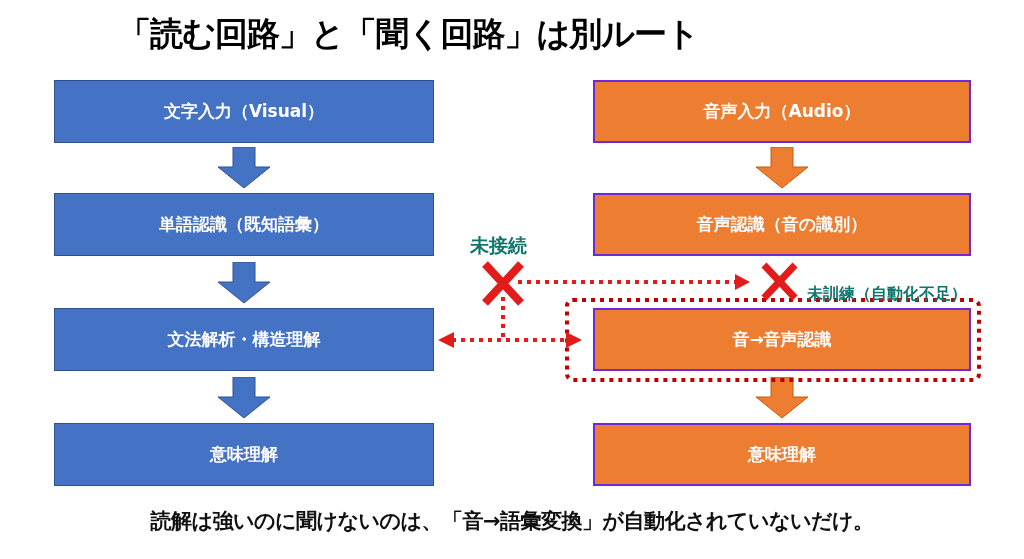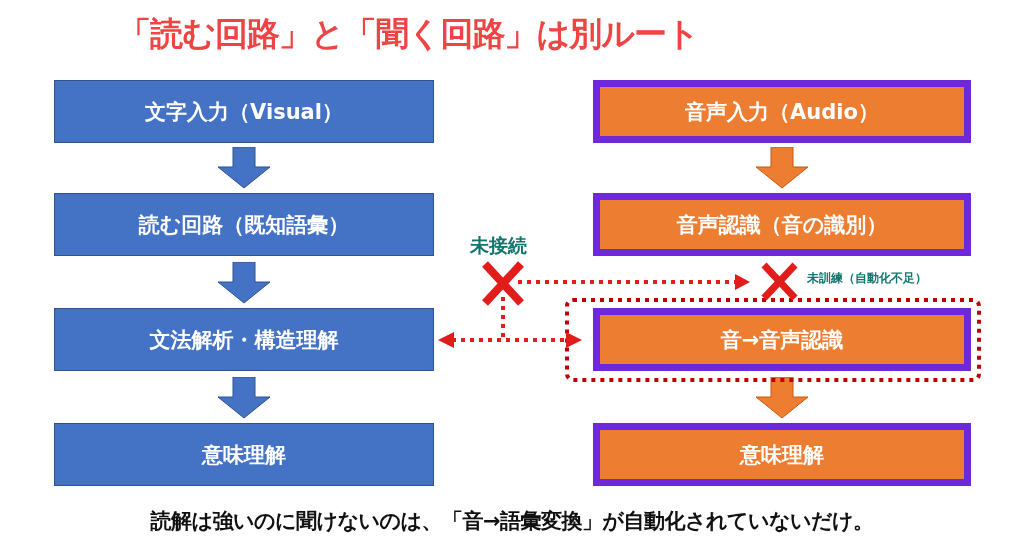--- a/index.html
+++ b/index.html
@@ -1,37 +1,37 @@
 <!DOCTYPE html>
 <html><head>
 <meta charset="utf-8">
 <style>
   html,body{margin:0;padding:0;}
   body{width:1024px;height:559px;background:#ffffff;position:relative;overflow:hidden;
        font-family:"DejaVu Sans","Liberation Sans",sans-serif;}
-  .title{position:absolute;left:0;top:12px;width:817px;text-align:center;font-size:33px;font-weight:bold;color:#ef4444;letter-spacing:-1px;}
+  .title{position:absolute;left:0;top:12px;width:817px;text-align:center;font-size:33px;font-weight:bold;color:#000000;letter-spacing:-1px;}
   .box{position:absolute;height:63px;display:flex;align-items:center;justify-content:center;
-       color:#fff;font-weight:bold;font-size:21px;box-sizing:border-box;}
+       color:#fff;font-weight:bold;font-size:17px;box-sizing:border-box;}
   .blue{background:#4472c4;border:1px solid #2f528f;left:54px;width:380px;}
-  .orange{background:#ed7d31;border:7px solid #6d28d9;left:593px;width:378px;}
+  .orange{background:#ed7d31;border:2px solid #6d28d9;left:593px;width:378px;}
   .arrow{position:absolute;width:54px;height:42px;}
   .footer{position:absolute;left:0;top:507px;width:1024px;text-align:center;font-size:21px;font-weight:bold;color:#111;letter-spacing:-0.5px;}
   .lbl-red{position:absolute;color:#0f766e;font-weight:bold;}
   svg.overlay{position:absolute;left:0;top:0;}
 </style>
 </head>
 <body>
 
 <div class="title">「読む回路」と「聞く回路」は別ルート</div>
 
 <div class="box blue" style="top:80px">
   <span>文字入力（Visual）</span>
 </div>
 <div class="box blue" style="top:193px">
-  <span>読む回路（既知語彙）</span>
+  <span>単語認識（既知語彙）</span>
 </div>
 <div class="box blue" style="top:308px">
   <span>文法解析・構造理解</span>
 </div>
 <div class="box blue" style="top:423px">
   <span>意味理解</span>
 </div>
 
 <div class="box orange" style="top:80px">
   <span>音声入力（Audio）</span>
@@ -80,15 +80,15 @@
     <line x1="521" y1="264" x2="485" y2="303"></line>
   </g>
 
   <g stroke="#e21b1b" stroke-width="7" stroke-linecap="butt">
     <line x1="764" y1="265" x2="795" y2="298"></line>
     <line x1="795" y1="265" x2="764" y2="298"></line>
   </g>
 </svg>
 
 <div class="lbl-red" style="left:470px;top:233px;font-size:19px;">未接続</div>
-<div class="lbl-red" style="left:807px;top:270px;font-size:12px;">未訓練（自動化不足）</div>
+<div class="lbl-red" style="left:807px;top:284px;font-size:16px;">未訓練（自動化不足）</div>
 
 <div class="footer">読解は強いのに聞けないのは、「音→語彙変換」が自動化されていないだけ。</div>
 
 </body></html>

